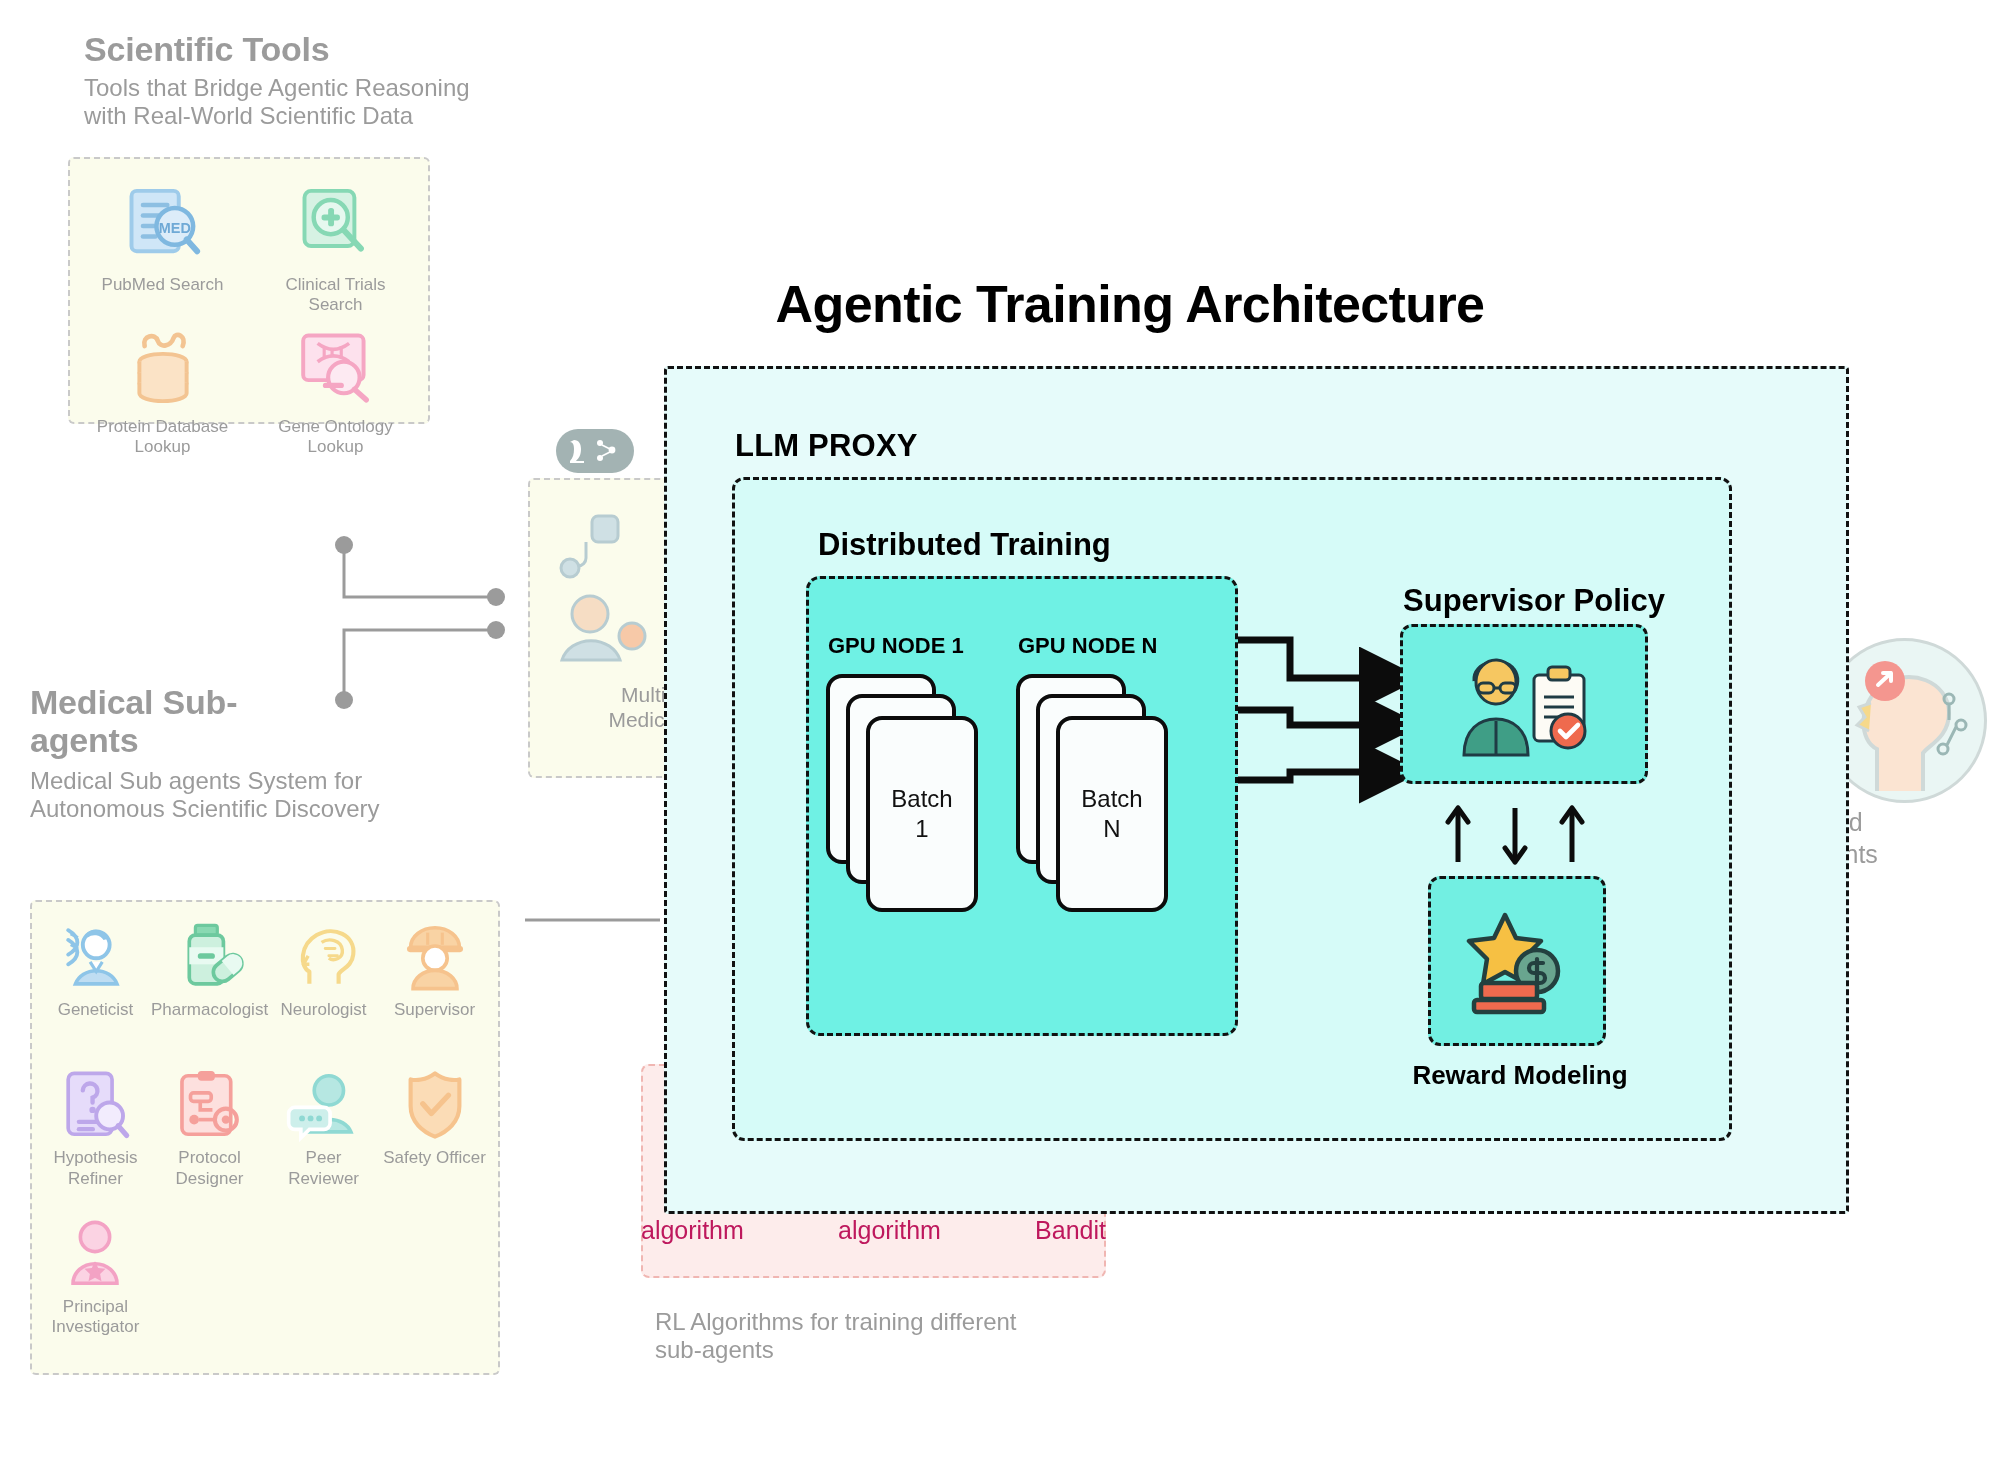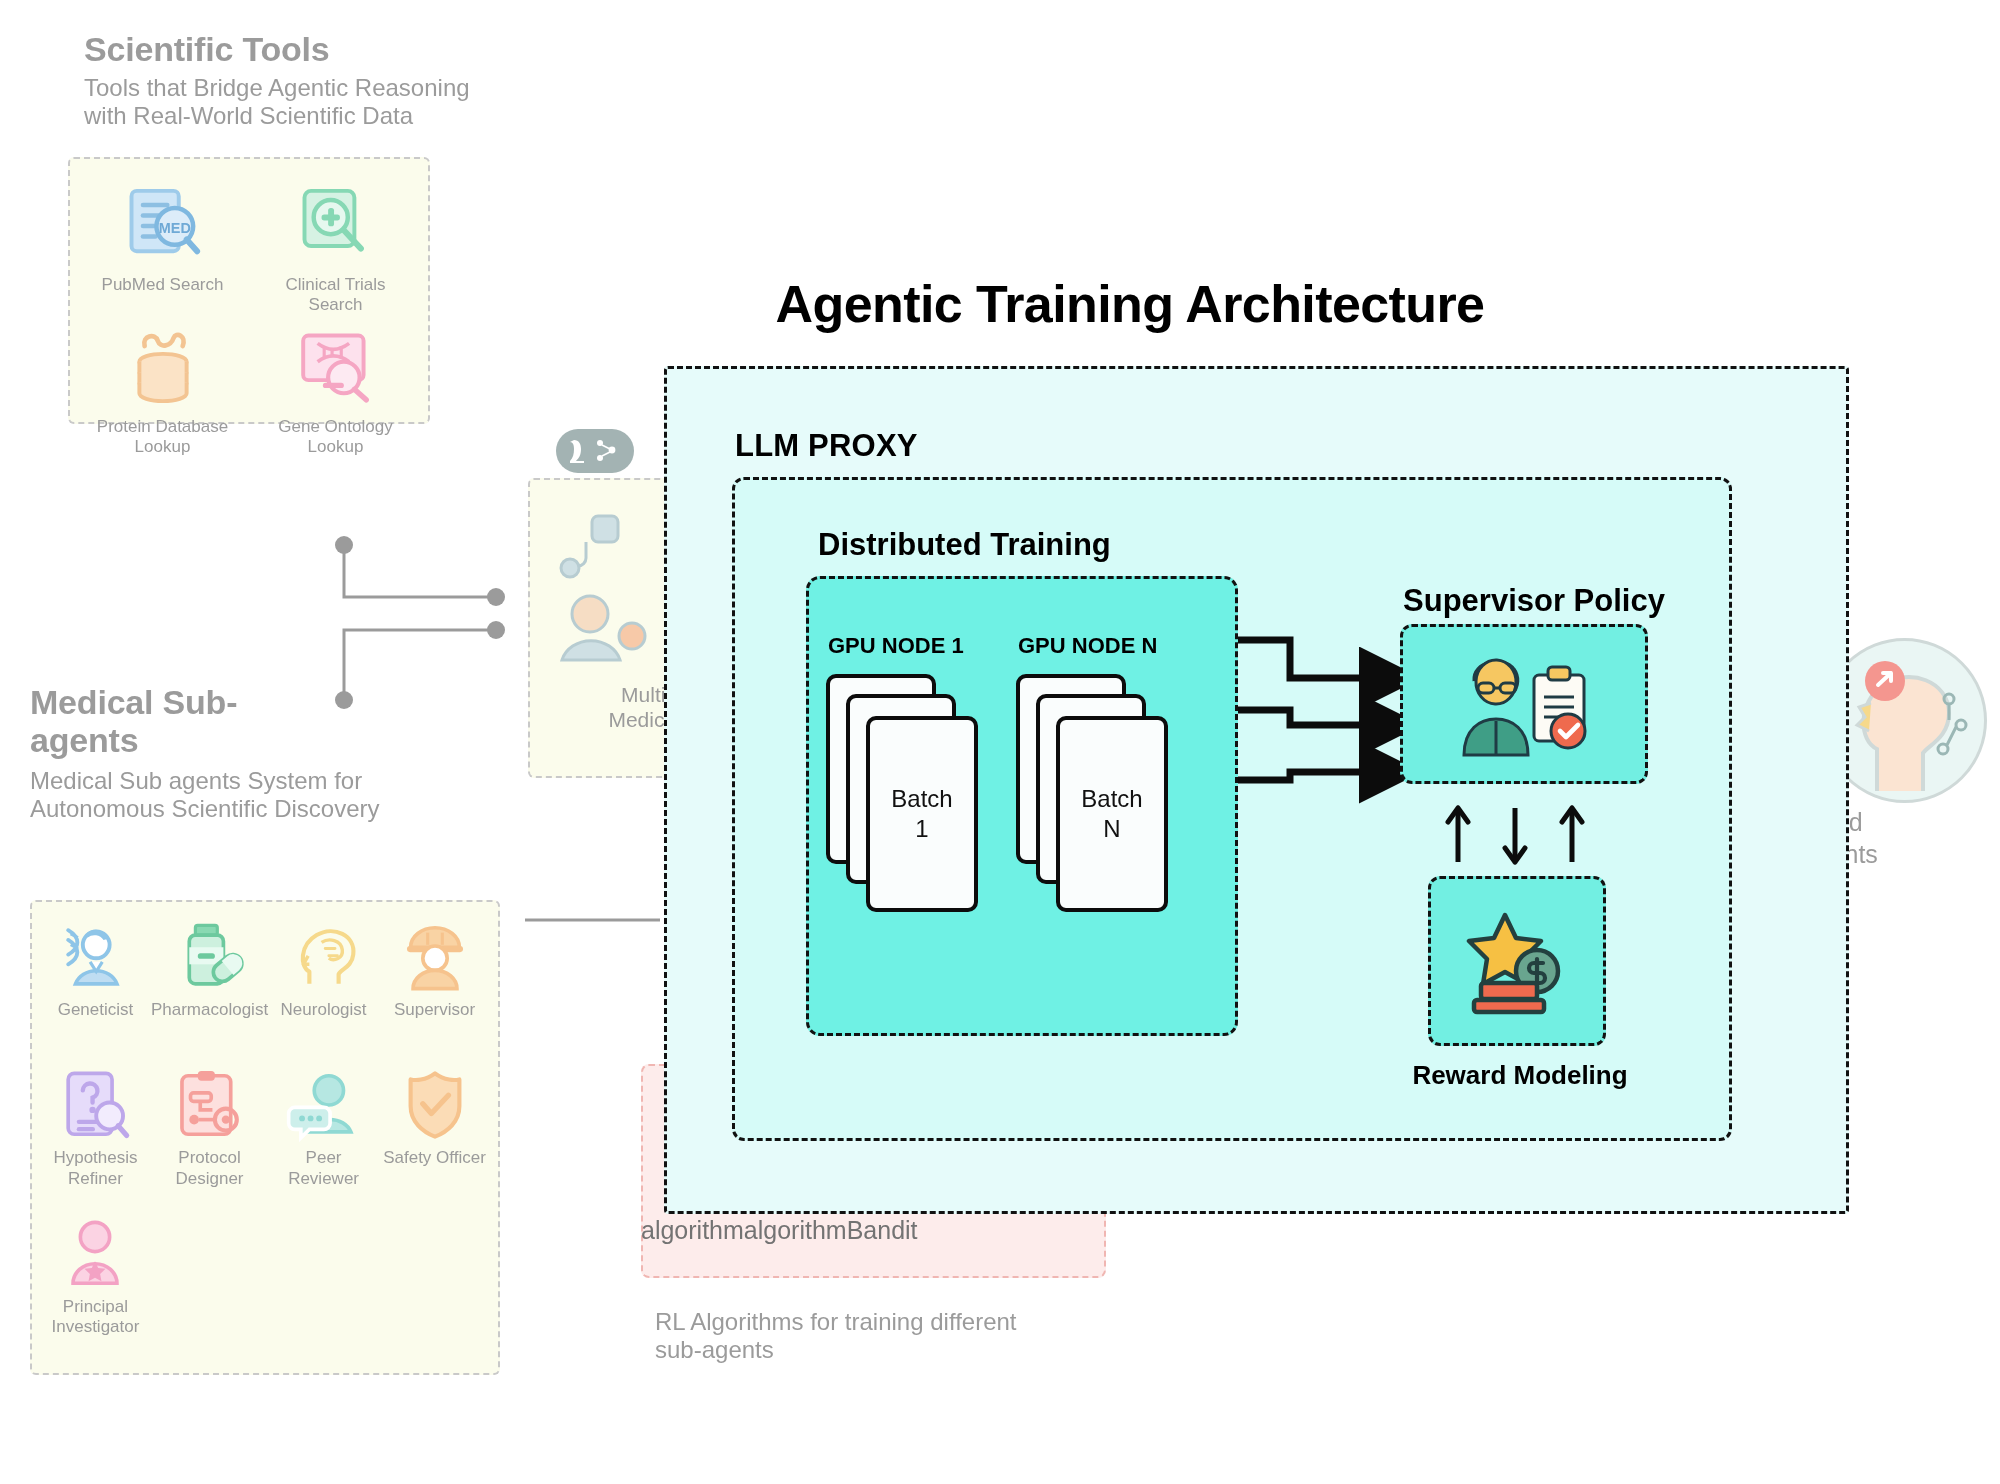--- a/index.html
+++ b/index.html
@@ -117,22 +117,22 @@
 
   
   #rl-strip {
     left: 641px; top: 1064px; width: 465px; height: 214px;
     background: #fdeceb;
     border: 2px dashed #f0b6b2; border-radius: 8px;
     box-sizing: border-box;
   }
   #rl-words {
     left: 641px; top: 1216px; width: 465px;
-    display: flex; justify-content: flex-start; align-items: center;
-    font-size: 25px; color: #737373;
+    display: flex; justify-content: space-between; align-items: center;
+    font-size: 25px; color: #be185d;
   }
   #rl-head { left: 655px; top: 1300px; width: 470px; }
 
   
   #ft-circle {
     left: 1822px; top: 638px; width: 165px; height: 165px;
     border-radius: 50%; background: #eaf6f4; border: 3px solid #cfd9d8;
     box-sizing: border-box; overflow: hidden;
   }
   #ft-label {
@@ -176,21 +176,21 @@
     font-size: 22px; font-weight: bold; color: #000;
   }
   #gpu1-lbl { left: 828px; top: 633px; }
   #gpuN-lbl { left: 1018px; top: 633px; }
 
   .stack { position: absolute; width: 150px; height: 240px; }
   .card {
     position: absolute;
     background: #fafdfd;
     border: 4px solid #0c0c0c;
-    border-radius: 10px;
+    border-radius: 16px;
     box-sizing: border-box;
   }
   .card.back2 { left: 0;  top: 0;  width: 110px; height: 190px; }
   .card.back1 { left: 20px; top: 20px; width: 110px; height: 190px; }
   .card.front {
     left: 40px; top: 42px; width: 112px; height: 196px;
     display: flex; align-items: center; justify-content: center;
     text-align: center;
   }
   .card-text {

